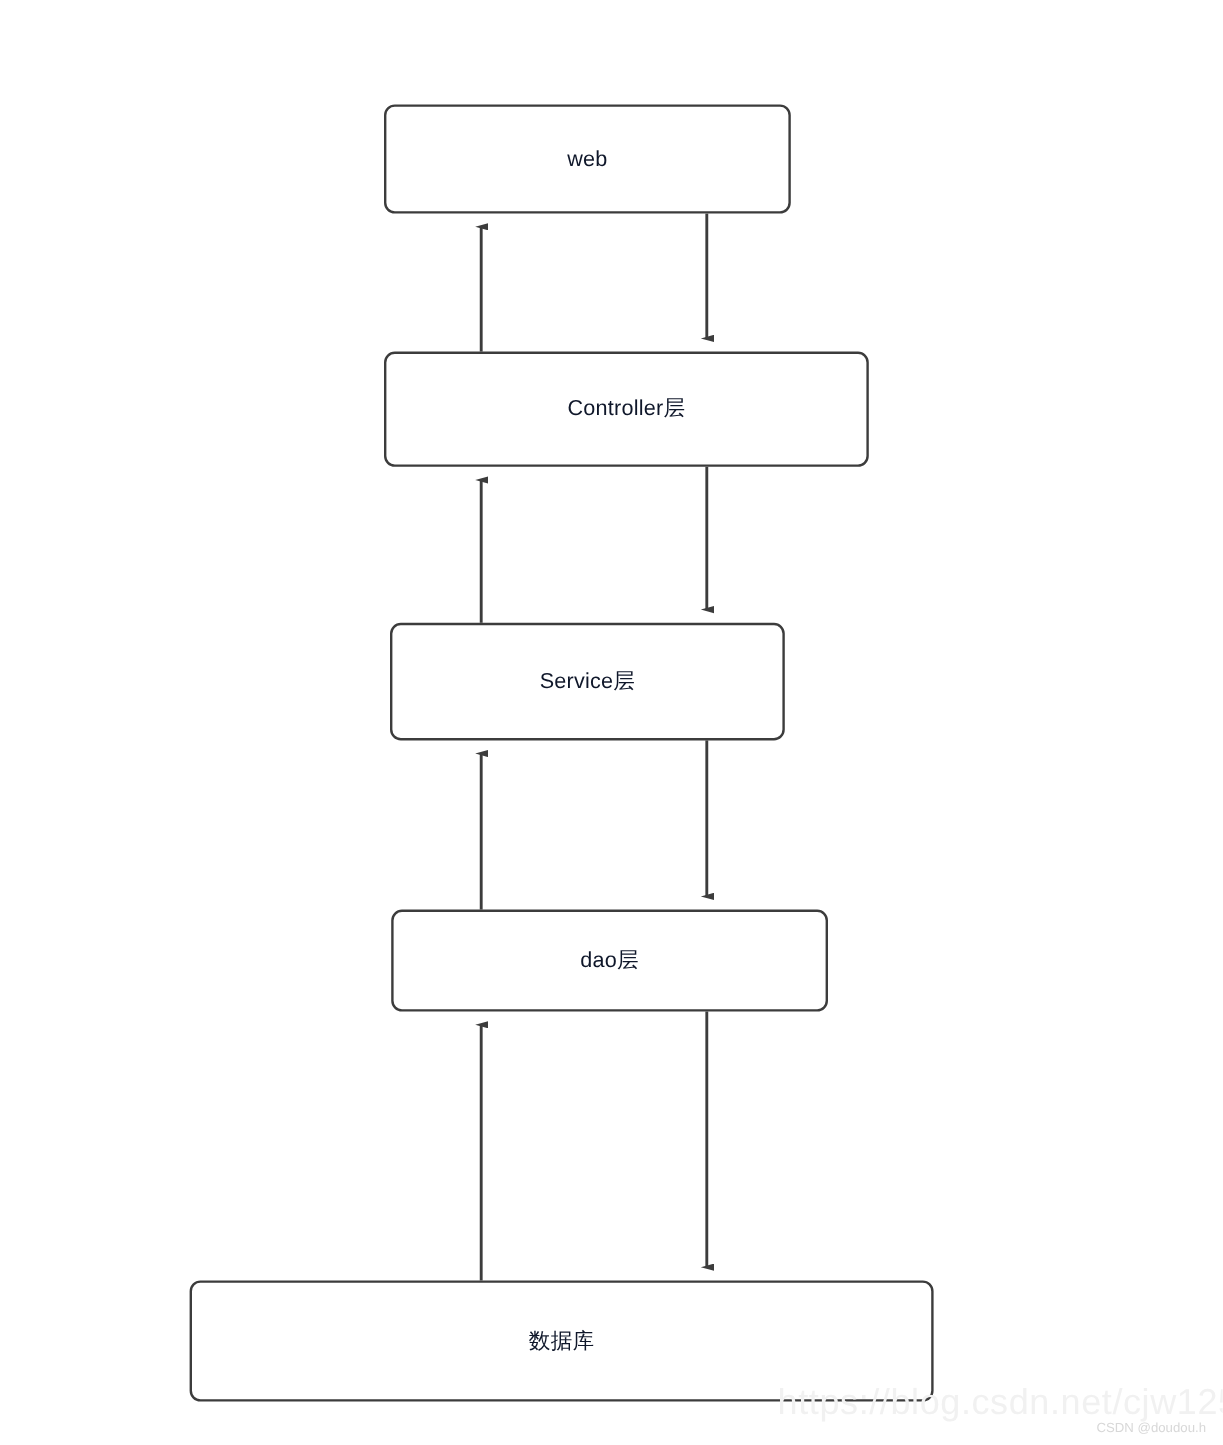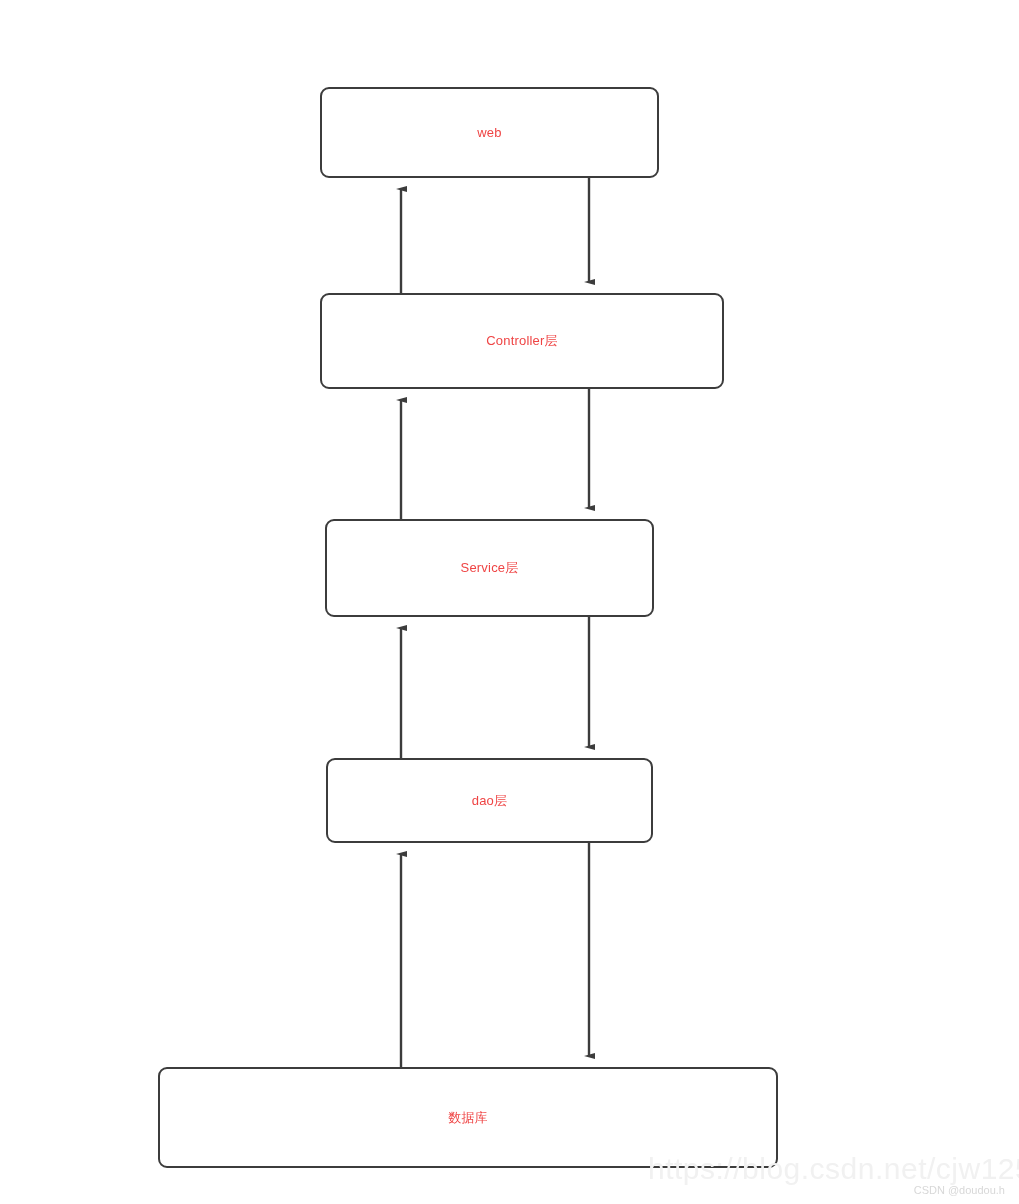--- a/index.html
+++ b/index.html
@@ -29,31 +29,31 @@
     position: absolute;
     box-sizing: border-box;
     border: 2px solid #3c3c3c;
     border-radius: 9px;
     background: #ffffff;
     display: flex;
     align-items: center;
     justify-content: center;
   }
   .node-label {
-    font-size: 13px;
-    color: #ef4444;
+    font-size: 18px;
+    color: #0f172a;
     letter-spacing: 0.2px;
     line-height: 1.2;
     white-space: nowrap;
     user-select: none;
   }
   #node-web      { left: 320px; top: 87px;   width: 339px; height: 91px;  }
   #node-controller { left: 320px; top: 293px; width: 404px; height: 96px; }
   #node-service  { left: 325px; top: 519px;  width: 329px; height: 98px; align-items: center;  }
-  #node-dao      { left: 326px; top: 758px;  width: 327px; height: 85px;  }
+  #node-dao      { left: 326px; top: 758px;  width: 364px; height: 85px;  }
   #node-database { left: 158px; top: 1067px; width: 620px; height: 101px; }
 
   .watermark-url {
     position: absolute;
     left: 648px;
     top: 1152px;
     font-size: 30px;
     color: #f1f1f1;
     white-space: nowrap;
     user-select: none;

